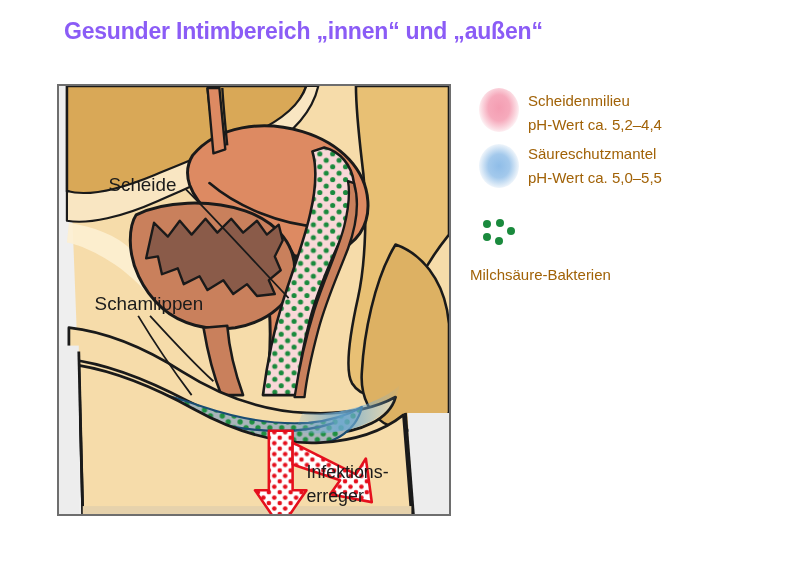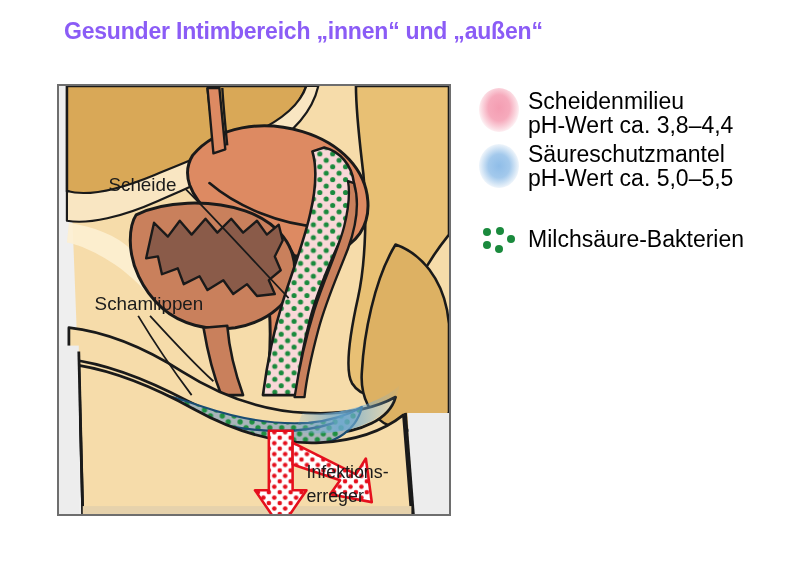--- a/index.html
+++ b/index.html
@@ -55,23 +55,23 @@
     align-items: flex-start;
   }
   .legend-marker {
     width: 58px;
     flex: 0 0 58px;
     display: flex;
     align-items: center;
     justify-content: center;
   }
   .legend-text {
-    font-size: 23px;
+    font-size: 15px;
     line-height: 24px;
-    color: #000000;
+    color: #a16207;
     padding-top: 1px;
     white-space: nowrap;
   }
   .legend-text .l2 { display: block; }
 
   .blob {
     width: 40px;
     height: 44px;
     border-radius: 50%;
   }
@@ -94,21 +94,21 @@
   .dotcluster.green i { background: #1a8a3d; }
   .dotcluster.red i   { background: #e5101d; }
   .dotcluster i:nth-child(1) { left: 1px;  top: 2px; }
   .dotcluster i:nth-child(2) { left: 14px; top: 1px; }
   .dotcluster i:nth-child(3) { left: 25px; top: 9px; }
   .dotcluster i:nth-child(4) { left: 1px;  top: 15px; }
   .dotcluster i:nth-child(5) { left: 13px; top: 19px; }
 
   .row-gap-a { margin-top: 0px; }
   .row-gap-b { margin-top: 4px; align-items: center; }
-  .row-gap-c { margin-top: 36px; }
+  .row-gap-c { margin-top: 14px; flex-direction: column; }
   .row-gap-d { margin-top: 16px; }
 
   
   .fig-label {
     font-family: "Liberation Sans", sans-serif;
     font-size: 19px;
     fill: #1b1b1b;
   }
   .fig-label-sm {
     font-family: "Liberation Sans", sans-serif;
@@ -292,21 +292,21 @@
 </div>
 
 <div id="legend">
 
   <div class="legend-row row-gap-a">
     <div class="legend-marker">
       <div class="blob blob-pink"></div>
     </div>
     <div class="legend-text">
       <span>Scheidenmilieu</span>
-      <span class="l2">pH-Wert ca. 3,8–4,4</span>
+      <span class="l2">pH-Wert ca. 5,2–4,4</span>
     </div>
   </div>
 
   <div class="legend-row row-gap-b">
     <div class="legend-marker">
       <div class="blob blob-blue"></div>
     </div>
     <div class="legend-text">
       <span>Säureschutzmantel</span>
       <span class="l2">pH-Wert ca. 5,0–5,5</span>

